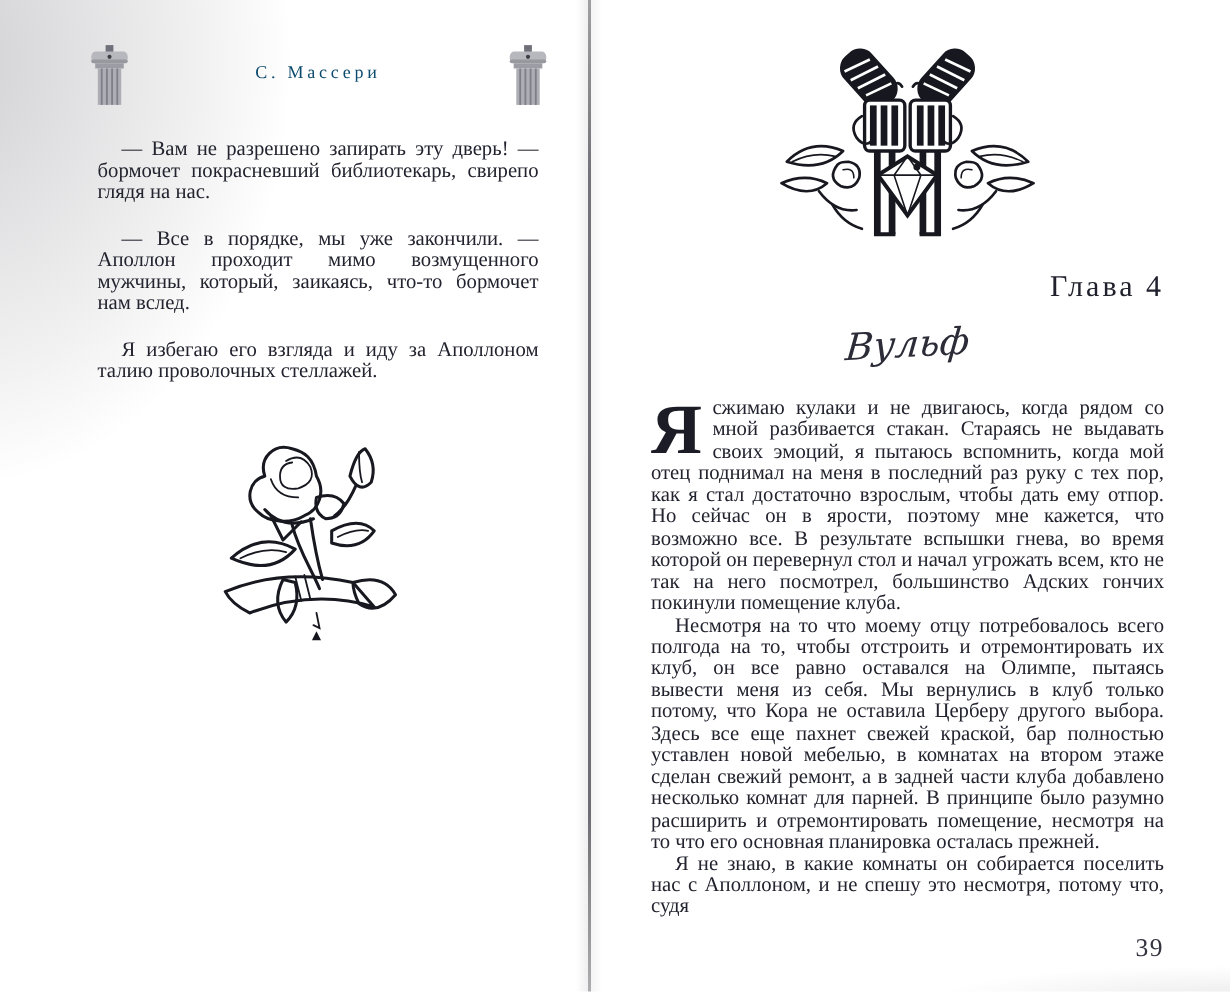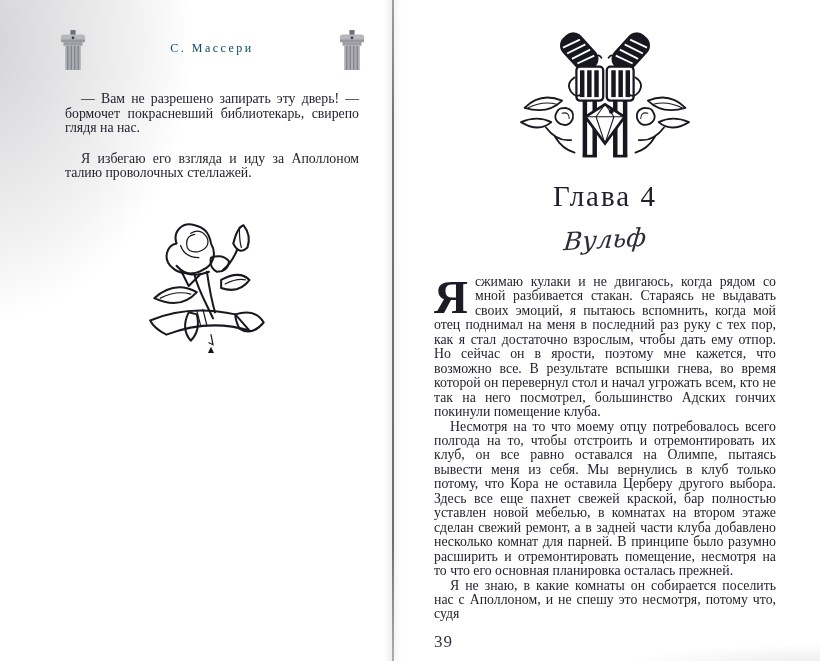--- a/index.html
+++ b/index.html
@@ -51,22 +51,22 @@
     color:#22232e;
   }
   .rose-wrap{margin:34px auto 0 auto;width:152px;height:142px;}
 
   
   .page-right{
     position:absolute;left:434px;top:14px;width:342px;
   }
   .chapter-ornament{display:block;margin:8px auto 0 auto;width:184px;height:152px;}
   .chapter-title{
-    text-align:center;margin:6px 0 0 0;
-    font-size:29px;font-weight:normal;letter-spacing:2px;
+    text-align:right;margin:6px 0 0 0;
+    font-size:20px;font-weight:normal;letter-spacing:2px;
     color:#20212c;font-family:"Liberation Serif", serif;
   }
   .narrator{
     text-align:center;margin:12px 0 0 0;
     font-size:25px;font-style:italic;color:#2b2c37;
     font-family:"DejaVu Serif", serif;
     transform:skewX(-8deg) rotate(-3deg);
   }
   .chapter-body{margin-top:21px;}
   .chapter-body p{
@@ -77,21 +77,21 @@
   .chapter-body p.first{text-indent:0;}
   .dropcap{
     float:left;
     font-size:47px;line-height:40px;
     font-weight:bold;
     padding:2px 7px 0 0;
     color:#1b1c26;
     font-family:"Liberation Serif", serif;
   }
   .page-number{
-    text-align:left;margin:10px 0 0 0;
+    text-align:right;margin:10px 0 0 0;
     font-size:17px;letter-spacing:1px;color:#33343f;
   }
   .ink{stroke:#181820;fill:none;stroke-width:2;stroke-linecap:round;stroke-linejoin:round;}
   .ink-thin{stroke:#181820;fill:none;stroke-width:1.2;stroke-linecap:round;}
   .ink-fill{fill:#14141c;stroke:none;}
 </style>
 </head>
 <body>
 
 <div class="vignette"></div>
@@ -130,20 +130,21 @@
         <line x1="9" y1="18" x2="9" y2="46" stroke="#7e7f88" stroke-width="1.4"></line>
         <line x1="13" y1="18" x2="13" y2="46" stroke="#7e7f88" stroke-width="1.4"></line>
         <line x1="17" y1="18" x2="17" y2="46" stroke="#7e7f88" stroke-width="1.4"></line>
         <line x1="21" y1="18" x2="21" y2="46" stroke="#7e7f88" stroke-width="1.4"></line>
       </svg>
     </span>
   </div>
 
   <div class="body-text">
     <p>— Вам не разрешено запирать эту дверь! — бормочет покрасневший библиотекарь, свирепо глядя на нас.</p>
+    <p>— Все в порядке, мы уже закончили. — Аполлон проходит мимо возмущенного мужчины, который, заикаясь, что-то бормочет нам вслед.</p>
     <p>Я избегаю его взгляда и иду за Аполлоном талию проволочных стеллажей.</p>
   </div>
 
   <div class="rose-wrap">
     <svg viewBox="0 0 150 140" width="152" height="142">
 
       <path class="ink" d="M58,10 C46,6 36,16 40,28 C30,30 26,44 36,52 C42,58 56,60 66,54 C76,50 80,38 74,28 C72,16 66,12 58,10 Z"></path>
       <path class="ink-thin" d="M54,18 q10,-6 16,4 q4,10 -8,14 q-12,2 -12,-8 q0,-8 8,-9"></path>
       <path class="ink-thin" d="M44,30 q4,12 18,12"></path>
       <path class="ink" d="M40,50 q12,14 32,6"></path>

